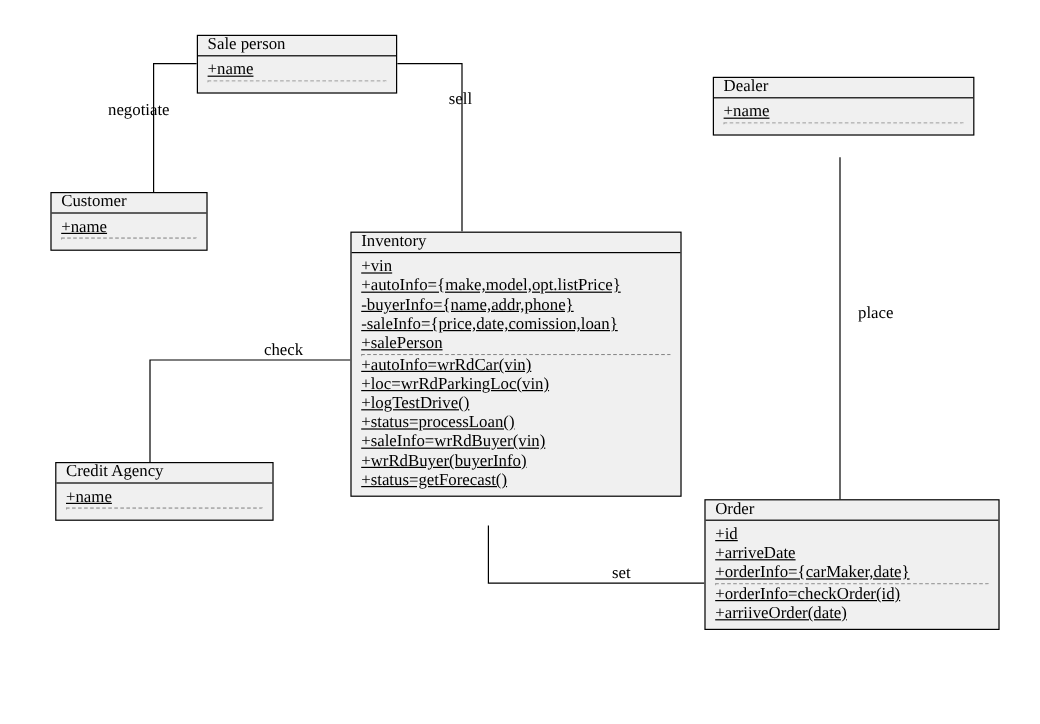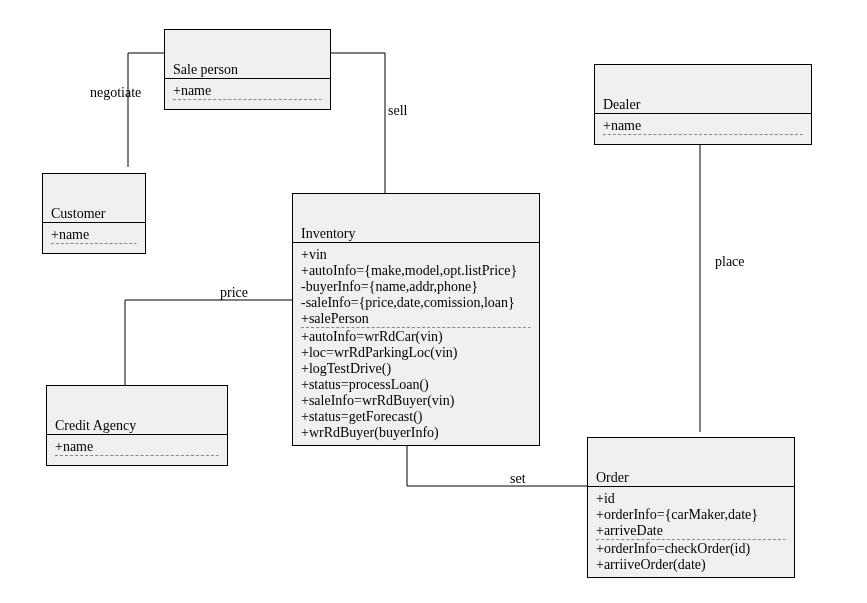--- a/index.html
+++ b/index.html
@@ -15,24 +15,24 @@
   }
   .uml-class {
     position: absolute;
     background: #f0f0f0;
     border: 1px solid #000;
     box-sizing: border-box;
   }
   .uml-title {
     padding: 0 8px;
     border-bottom: 1px solid #000;
-    margin-top: 32px;
   }
   .uml-section {
     padding: 4px 8px;
+    text-decoration: underline;
   }
   .uml-sep {
     border-top: 1px dashed #888;
     margin: 0;
   }
   .uml-attr, .uml-op {
      white-space: nowrap;
   }
   .rel-label {
     position: absolute;
@@ -56,35 +56,35 @@
   <path d="M 331 53 L 385 53 L 385 193" stroke="#000" fill="none" stroke-width="1"></path>
 
   <path d="M 292 300 L 125 300 L 125 385" stroke="#000" fill="none" stroke-width="1"></path>
 
   <path d="M 407 438 L 407 486 L 587 486" stroke="#000" fill="none" stroke-width="1"></path>
 
   <path d="M 700 131 L 700 432" stroke="#000" fill="none" stroke-width="1"></path>
 </svg>
 
 <div class="rel-label" style="left:90px; top:85px;">negotiate</div>
-<div class="rel-label" style="left:388px; top:76px;margin-top:27px;">sell</div>
-<div class="rel-label" style="left:220px; top:285px;">price</div>
+<div class="rel-label" style="left:374px; top:76px;">sell</div>
+<div class="rel-label" style="left:220px; top:285px;">check</div>
 <div class="rel-label" style="left:510px; top:471px;">set</div>
 <div class="rel-label" style="left:715px; top:254px;">place</div>
 
 <div class="uml-class" style="left:164px; top:29px; width:167px;">
   <div class="uml-title">Sale person</div>
   <div class="uml-section">
     <div class="uml-attr">+name</div>
     <hr class="uml-sep">
     <div style="height:4px;"></div>
   </div>
 </div>
 
-<div class="uml-class" style="left:42px; top:173px; width:104px;">
+<div class="uml-class" style="left:42px; top:160px; width:131px;">
   <div class="uml-title">Customer</div>
   <div class="uml-section">
     <div class="uml-attr">+name</div>
     <hr class="uml-sep">
     <div style="height:4px;"></div>
   </div>
 </div>
 
 <div class="uml-class" style="left:594px; top:64px; width:218px;">
   <div class="uml-title">Dealer</div>
@@ -97,42 +97,42 @@
 
 <div class="uml-class" style="left:46px; top:385px; width:182px;">
   <div class="uml-title">Credit Agency</div>
   <div class="uml-section">
     <div class="uml-attr">+name</div>
     <hr class="uml-sep">
     <div style="height:4px;"></div>
   </div>
 </div>
 
-<div class="uml-class" style="left:292px; top:193px; width:248px;">
+<div class="uml-class" style="left:292px; top:193px; width:276px;">
   <div class="uml-title">Inventory</div>
   <div class="uml-section">
     <div class="uml-attr">+vin</div>
     <div class="uml-attr">+autoInfo={make,model,opt.listPrice}</div>
     <div class="uml-attr">-buyerInfo={name,addr,phone}</div>
     <div class="uml-attr">-saleInfo={price,date,comission,loan}</div>
     <div class="uml-attr">+salePerson</div>
     <hr class="uml-sep">
     <div class="uml-op">+autoInfo=wrRdCar(vin)</div>
     <div class="uml-op">+loc=wrRdParkingLoc(vin)</div>
     <div class="uml-op">+logTestDrive()</div>
     <div class="uml-op">+status=processLoan()</div>
     <div class="uml-op">+saleInfo=wrRdBuyer(vin)</div>
+    <div class="uml-op">+wrRdBuyer(buyerInfo)</div>
     <div class="uml-op">+status=getForecast()</div>
-    <div class="uml-op">+wrRdBuyer(buyerInfo)</div>
   </div>
 </div>
 
-<div class="uml-class" style="left:587px; top:437px; width:208px;">
+<div class="uml-class" style="left:587px; top:416px; width:246px;">
   <div class="uml-title">Order</div>
   <div class="uml-section">
     <div class="uml-attr">+id</div>
+    <div class="uml-attr">+arriveDate</div>
     <div class="uml-attr">+orderInfo={carMaker,date}</div>
-    <div class="uml-attr">+arriveDate</div>
     <hr class="uml-sep">
     <div class="uml-op">+orderInfo=checkOrder(id)</div>
     <div class="uml-op">+arriiveOrder(date)</div>
   </div>
 </div>
 
 </body></html>

